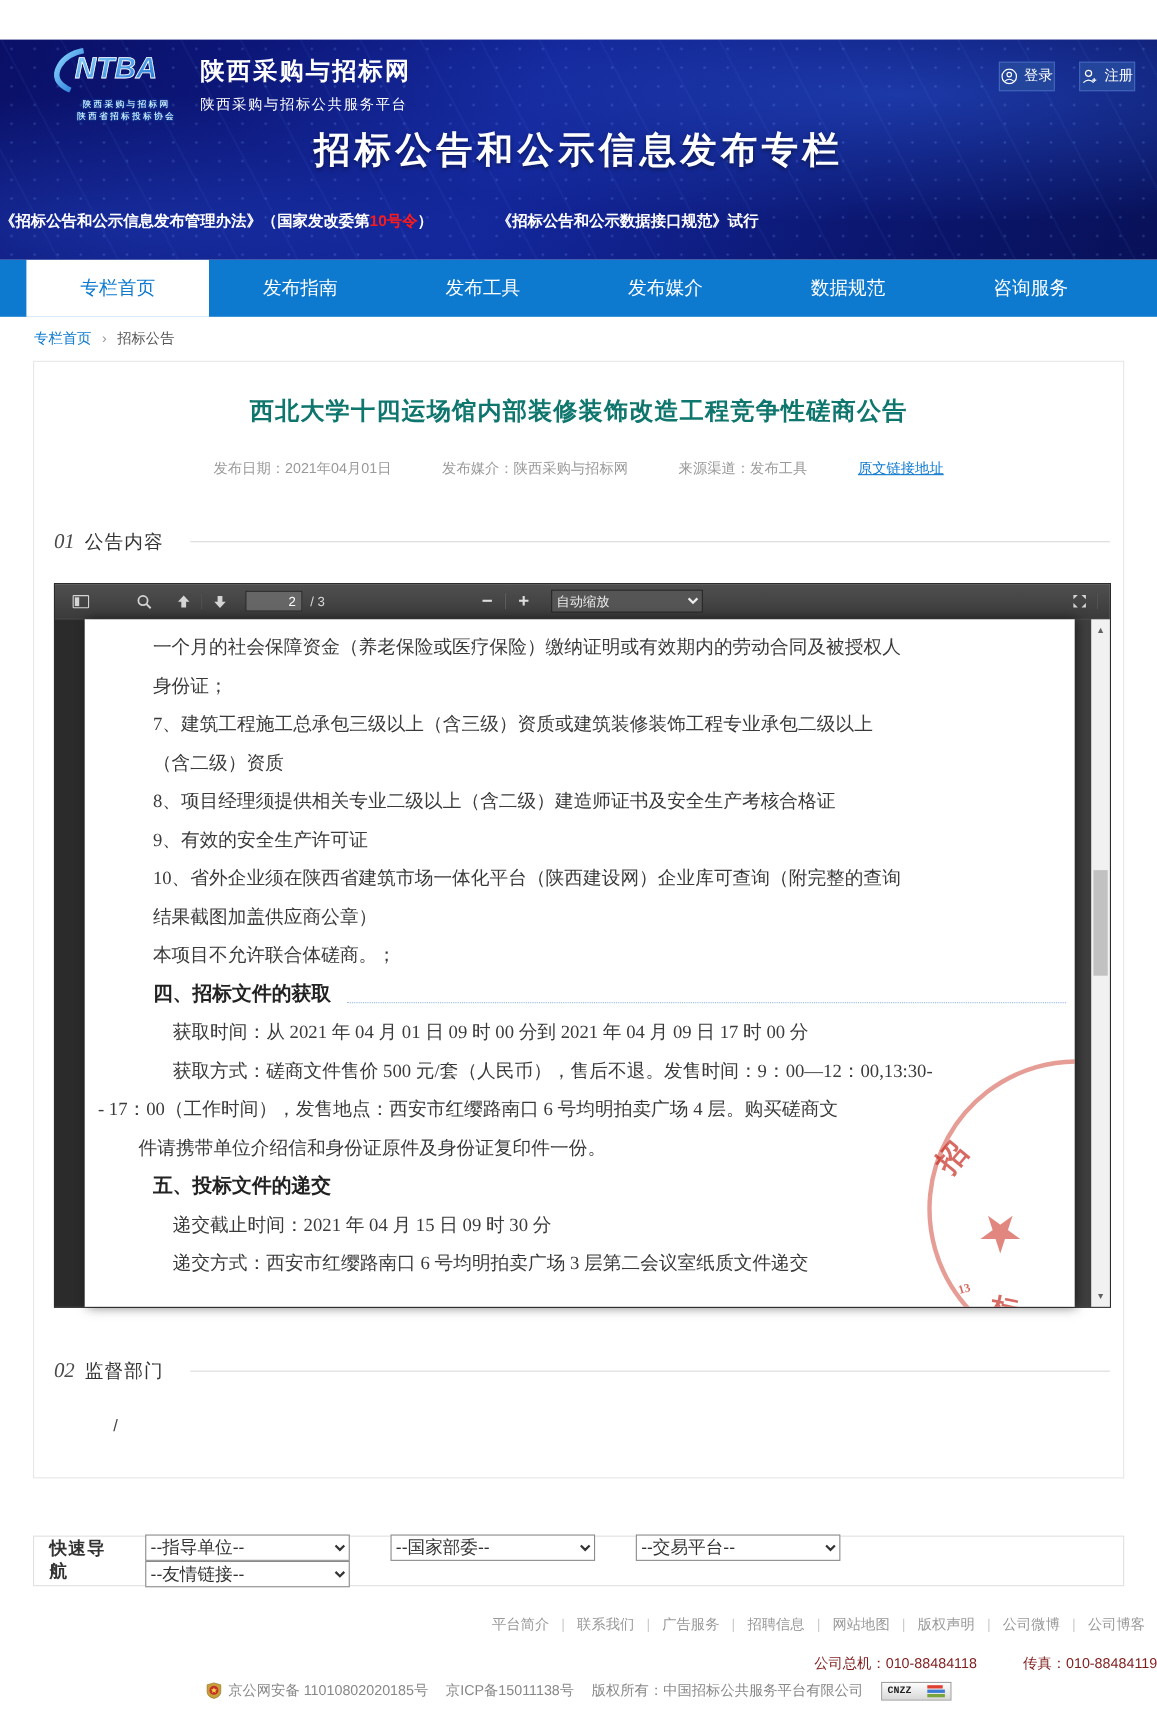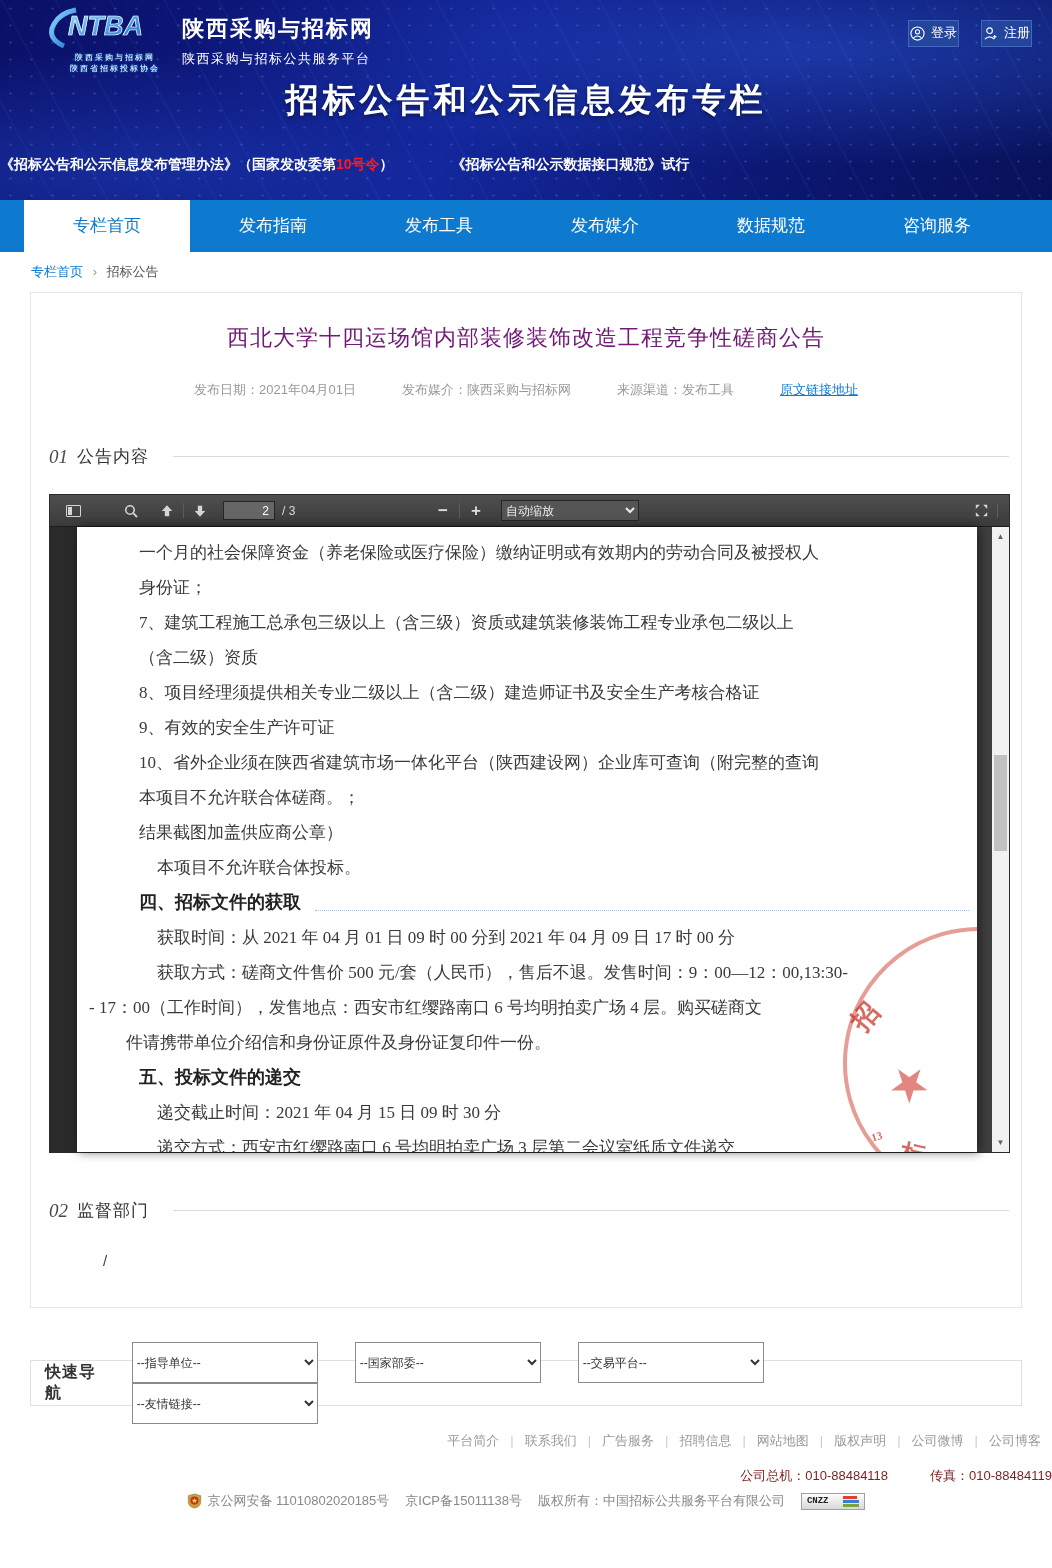--- a/index.html
+++ b/index.html
@@ -6,20 +6,21 @@
   html,body { width:1052px; background:#fff; }
   body { height:1568px; position:relative; font-family:"Liberation Sans","DejaVu Sans",sans-serif; overflow:hidden; }
 
   
   .site-header {
     position:relative; height:200px; color:#fff; overflow:hidden;
     background:
       radial-gradient(ellipse at 78% 25%, rgba(45,90,220,.50), transparent 55%),
       radial-gradient(ellipse at 12% 85%, rgba(35,70,200,.45), transparent 50%),
       linear-gradient(115deg,#0a1066 0%,#0f1e8e 45%,#081158 100%);
+    margin-top: 36px;
   }
   .site-header::before {
     content:""; position:absolute; inset:0; opacity:.55; pointer-events:none;
     background-image: radial-gradient(rgba(120,170,255,.38) 1px, transparent 1.7px);
     background-size: 21px 17px;
   }
   .site-header::after {
     content:""; position:absolute; inset:0; pointer-events:none;
     background: repeating-linear-gradient(62deg, transparent 0 46px, rgba(90,140,255,.06) 46px 48px);
   }
@@ -42,21 +43,21 @@
 
   
   .breadcrumb { height:40px; line-height:40px; padding-left:31px; font-size:13px; color:#9a9a9a; }
   .bc-home { color:#0d7ad0; cursor:pointer; }
   .bc-sep { margin:0 6px; color:#999; }
   .bc-current { color:#555;text-align:center; }
 
   
   .card { margin:0 30px; border:1px solid #e7e7e7; background:#fff; }
   .main-card { padding-bottom:38px; }
-  .article-title { text-align:center; font-size:22px; font-weight:normal; color:#701a75; padding:30px 70px 0; letter-spacing:1px; }
+  .article-title { text-align:center; font-size:22px; font-weight:bold; color:#0f766e; padding:30px 70px 0; letter-spacing:1px; }
   .meta-row { display:flex; justify-content:center; align-items:center; margin-top:28px; font-size:13px; color:#999; }
   .meta-items { display:flex; gap:46px; }
   .origin-link { color:#0d7ad0; text-decoration:underline; margin-left:46px; cursor:pointer; }
 
   .section-head { display:flex; align-items:center; margin:46px 12px 0 18px; }
   .sec-num { font-style:italic; font-size:19px; color:#4a4a4a; margin-right:9px; font-family:"Liberation Serif","DejaVu Serif",serif; }
   .sec-title { font-size:17px; color:#333; letter-spacing:1px; }
   .sec-line { flex:1; border-top:1px solid #d9d9d9; margin-left:24px; }
 
   
@@ -98,21 +99,21 @@
   .pdf-scrollbar { position:absolute; right:0; top:0; bottom:0; width:17px; background:#f1f1f1; }
   .sb-arrow { position:absolute; left:0; width:17px; height:15px; color:#606060; font-size:8px; text-align:center; line-height:15px; cursor:pointer; }
   .sb-up { top:2px; } .sb-down { bottom:2px; }
   .sb-thumb { position:absolute; left:2px; right:2px; top:228px; height:96px; background:#c1c1c1; cursor:pointer; }
 
   .sec2-body { margin:30px 0 0 72px; font-size:15px; color:#444; }
 
   
   .quicknav { margin:52px 30px 0; border:1px solid #e0e0e0; height:46px; display:flex; align-items:center; padding:0 12px; }
   .qn-label { font-size:16px; font-weight:bold; color:#333; margin:0 20px 0 2px; letter-spacing:1px; }
-  .qn-select { width:186px; margin-right:37px; height:41px; font-size:12px; color:#333; border:1px solid #8a8a8a; background:#fff; }
+  .qn-select { width:186px; margin-right:37px; height:24px; font-size:16px; color:#333; border:1px solid #8a8a8a; background:#fff; }
 
   
   .footer { margin-top:26px; text-align:right; }
   .f-links { font-size:13px; color:#999; }
   .f-link { margin:0 11px; cursor:pointer; }
   .f-sep { color:#ccc; }
   .f-phone { margin-top:17px; font-size:13px; color:#7f1d1d; }
   .f-phone .gap { display:inline-block; width:42px; }
   .f-legal { margin-top:7px; font-size:13px; color:#888; display:flex; justify-content:center; align-items:center; gap:16px; }
   .police-icon { width:15px; height:16px; display:inline-block; }
@@ -257,23 +258,22 @@
     <div class="pdf-body">
       <div class="pdf-gutter-l"></div>
       <div class="pdf-page" id="pdf-lines">
           <div class="pdf-line">一个月的社会保障资金（养老保险或医疗保险）缴纳证明或有效期内的劳动合同及被授权人</div>
           <div class="pdf-line">身份证；</div>
           <div class="pdf-line">7、建筑工程施工总承包三级以上（含三级）资质或建筑装修装饰工程专业承包二级以上</div>
           <div class="pdf-line">（含二级）资质</div>
           <div class="pdf-line">8、项目经理须提供相关专业二级以上（含二级）建造师证书及安全生产考核合格证</div>
           <div class="pdf-line">9、有效的安全生产许可证</div>
           <div class="pdf-line">10、省外企业须在陕西省建筑市场一体化平台（陕西建设网）企业库可查询（附完整的查询</div>
+          <div class="pdf-line">结果截图加盖供应商公章）</div>
           <div class="pdf-line">本项目不允许联合体磋商。；</div>
-          <div class="pdf-line">结果截图加盖供应商公章）</div>
-          <div class="pdf-line pl-ind">本项目不允许联合体投标。</div>
           <div class="pdf-line pl-hd pl-flex">
             <span>四、招标文件的获取</span>
             <i class="dotfill"></i>
           </div>
           <div class="pdf-line pl-ind">获取时间：从 2021 年 04 月 01 日 09 时 00 分到 2021 年 04 月 09 日 17 时 00 分</div>
           <div class="pdf-line pl-ind">获取方式：磋商文件售价 500 元/套（人民币），售后不退。发售时间：9：00—12：00,13:30-</div>
           <div class="pdf-line pl-out">- 17：00（工作时间），发售地点：西安市红缨路南口 6 号均明拍卖广场 4 层。购买磋商文</div>
           <div class="pdf-line pl-out2">件请携带单位介绍信和身份证原件及身份证复印件一份。</div>
           <div class="pdf-line pl-hd">五、投标文件的递交</div>
           <div class="pdf-line pl-ind">递交截止时间：2021 年 04 月 15 日 09 时 30 分</div>

